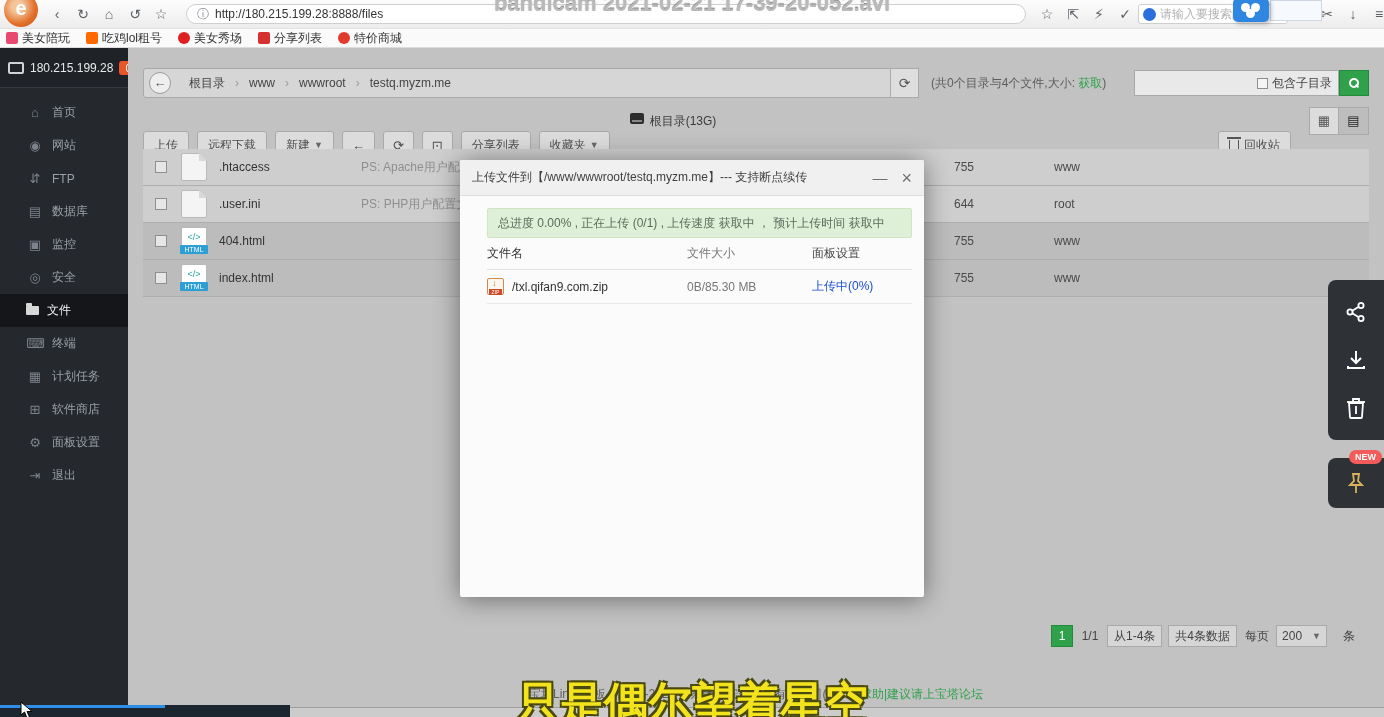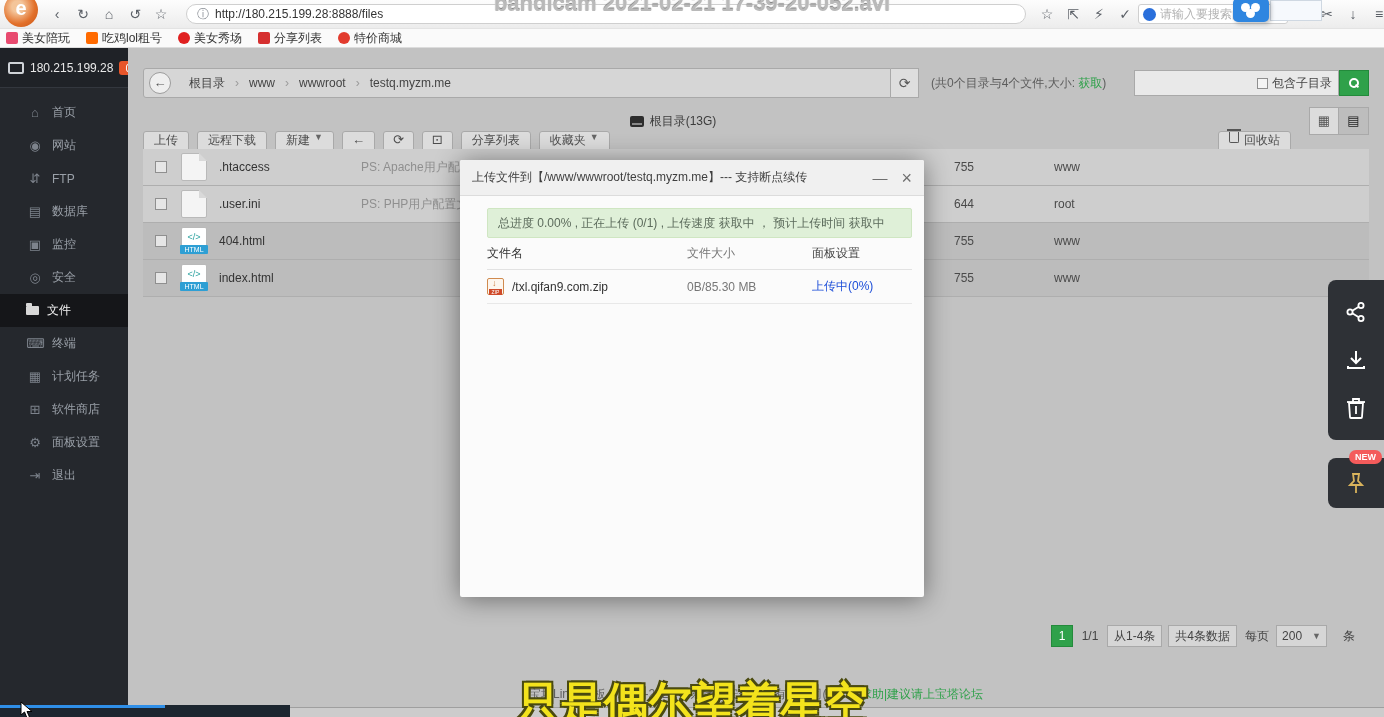--- a/index.html
+++ b/index.html
@@ -52,24 +52,24 @@
   .chipsep { color:#9a9a9a; }
   .sqbtn { width:28px; height:30px; background:#dedede; border:1px solid #a9a9a9; border-left:none; color:#555; text-align:center; line-height:28px; font-size:14px; }
   .stats { margin-left:12px; color:#5d5d5d; white-space:nowrap; }
   .stats a { color:#2fa14a; text-decoration:none; }
   .fsearch { margin-left:auto; width:205px; height:26px; background:#e9e9e9; border:1px solid #a9a9a9; display:flex; align-items:center; justify-content:flex-end; padding-right:6px; color:#444; }
   .fsearch .cb { width:11px; height:11px; border:1px solid #8f8f8f; background:#f4f4f4; margin-right:4px; }
   .greenbtn { width:30px; height:26px; background:#2fa14a; border:1px solid #238a3b; color:#fff; display:flex; align-items:center; justify-content:center; }
 
   
   .toolrow { position:absolute; top:59px; left:15px; right:15px; height:28px; display:flex; align-items:center; }
-  .tbtn { height:28px; background:#dcdcdc; border:1px solid #a9a9a9; border-radius:3px; color:#4c4c4c; padding:0 10px; display:flex; margin-right:8px; white-space:nowrap;margin-top:48px; }
+  .tbtn { height:28px; background:#dcdcdc; border:1px solid #a9a9a9; border-radius:3px; color:#4c4c4c; padding:0 10px; display:flex; align-items:center; margin-right:8px; white-space:nowrap;margin-top:48px; }
   .tbtn.ico { padding:0 9px; font-size:13px; }
   .caret { font-size:9px; margin-left:4px; color:#666; }
-  .diskinfo { display:flex; align-items:center; color:#3c3c3c; margin-left:12px; }
+  .diskinfo { display:flex; align-items:flex-start; color:#3c3c3c; margin-left:12px; }
   .diskico { width:14px; height:11px; background:#2d2d2d; border-radius:2px; margin-right:6px; position:relative; }
   .diskico::after { content:""; position:absolute; left:2px; bottom:2px; width:10px; height:2px; background:#888; }
   .viewtgl { display:flex; margin-left:10px; }
   .vbtn { width:30px; height:28px; border:1px solid #a9a9a9; background:#dcdcdc; color:#555; text-align:center; line-height:26px; font-size:13px; }
   .vbtn + .vbtn { border-left:none; }
   .vbtn.active { background:#bdbdbd; color:#222; }
   .trash-sm { display:inline-block; width:10px; height:11px; border:1px solid #555; border-top:none; border-radius:0 0 2px 2px; position:relative; margin-right:5px; }
   .trash-sm::before { content:""; position:absolute; top:-3px; left:-3px; width:14px; height:2px; background:#555; }
 
   

